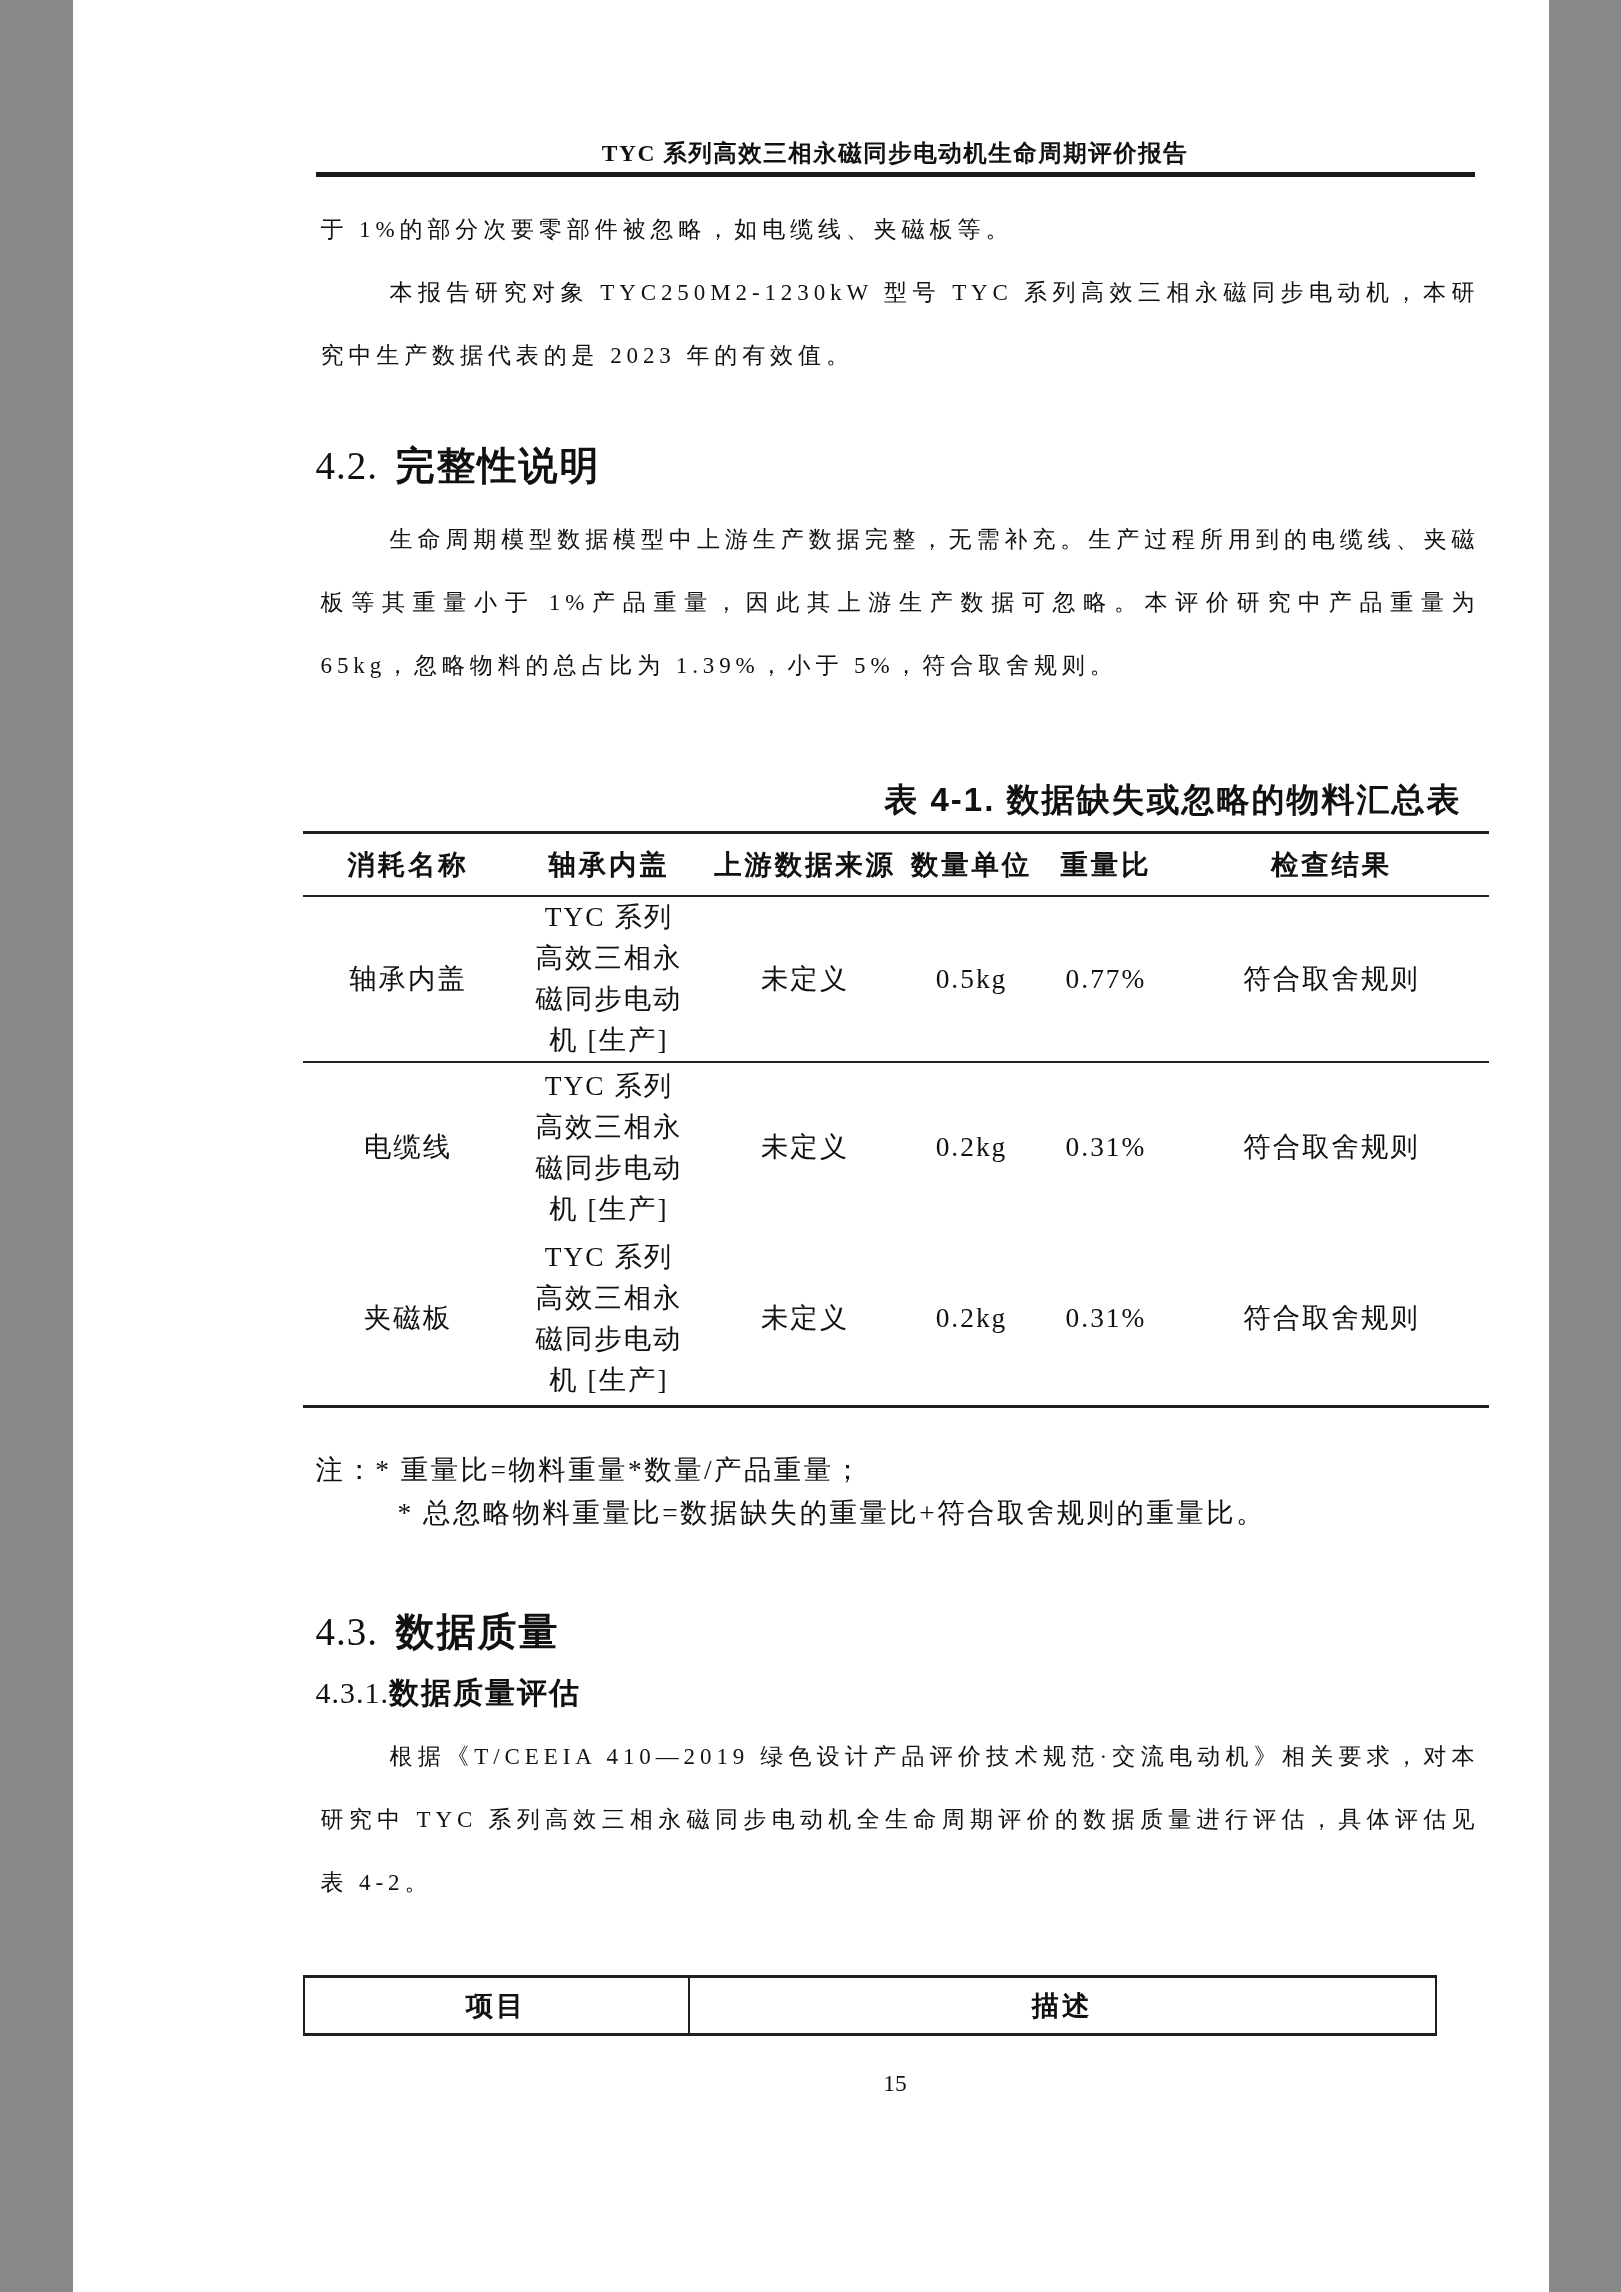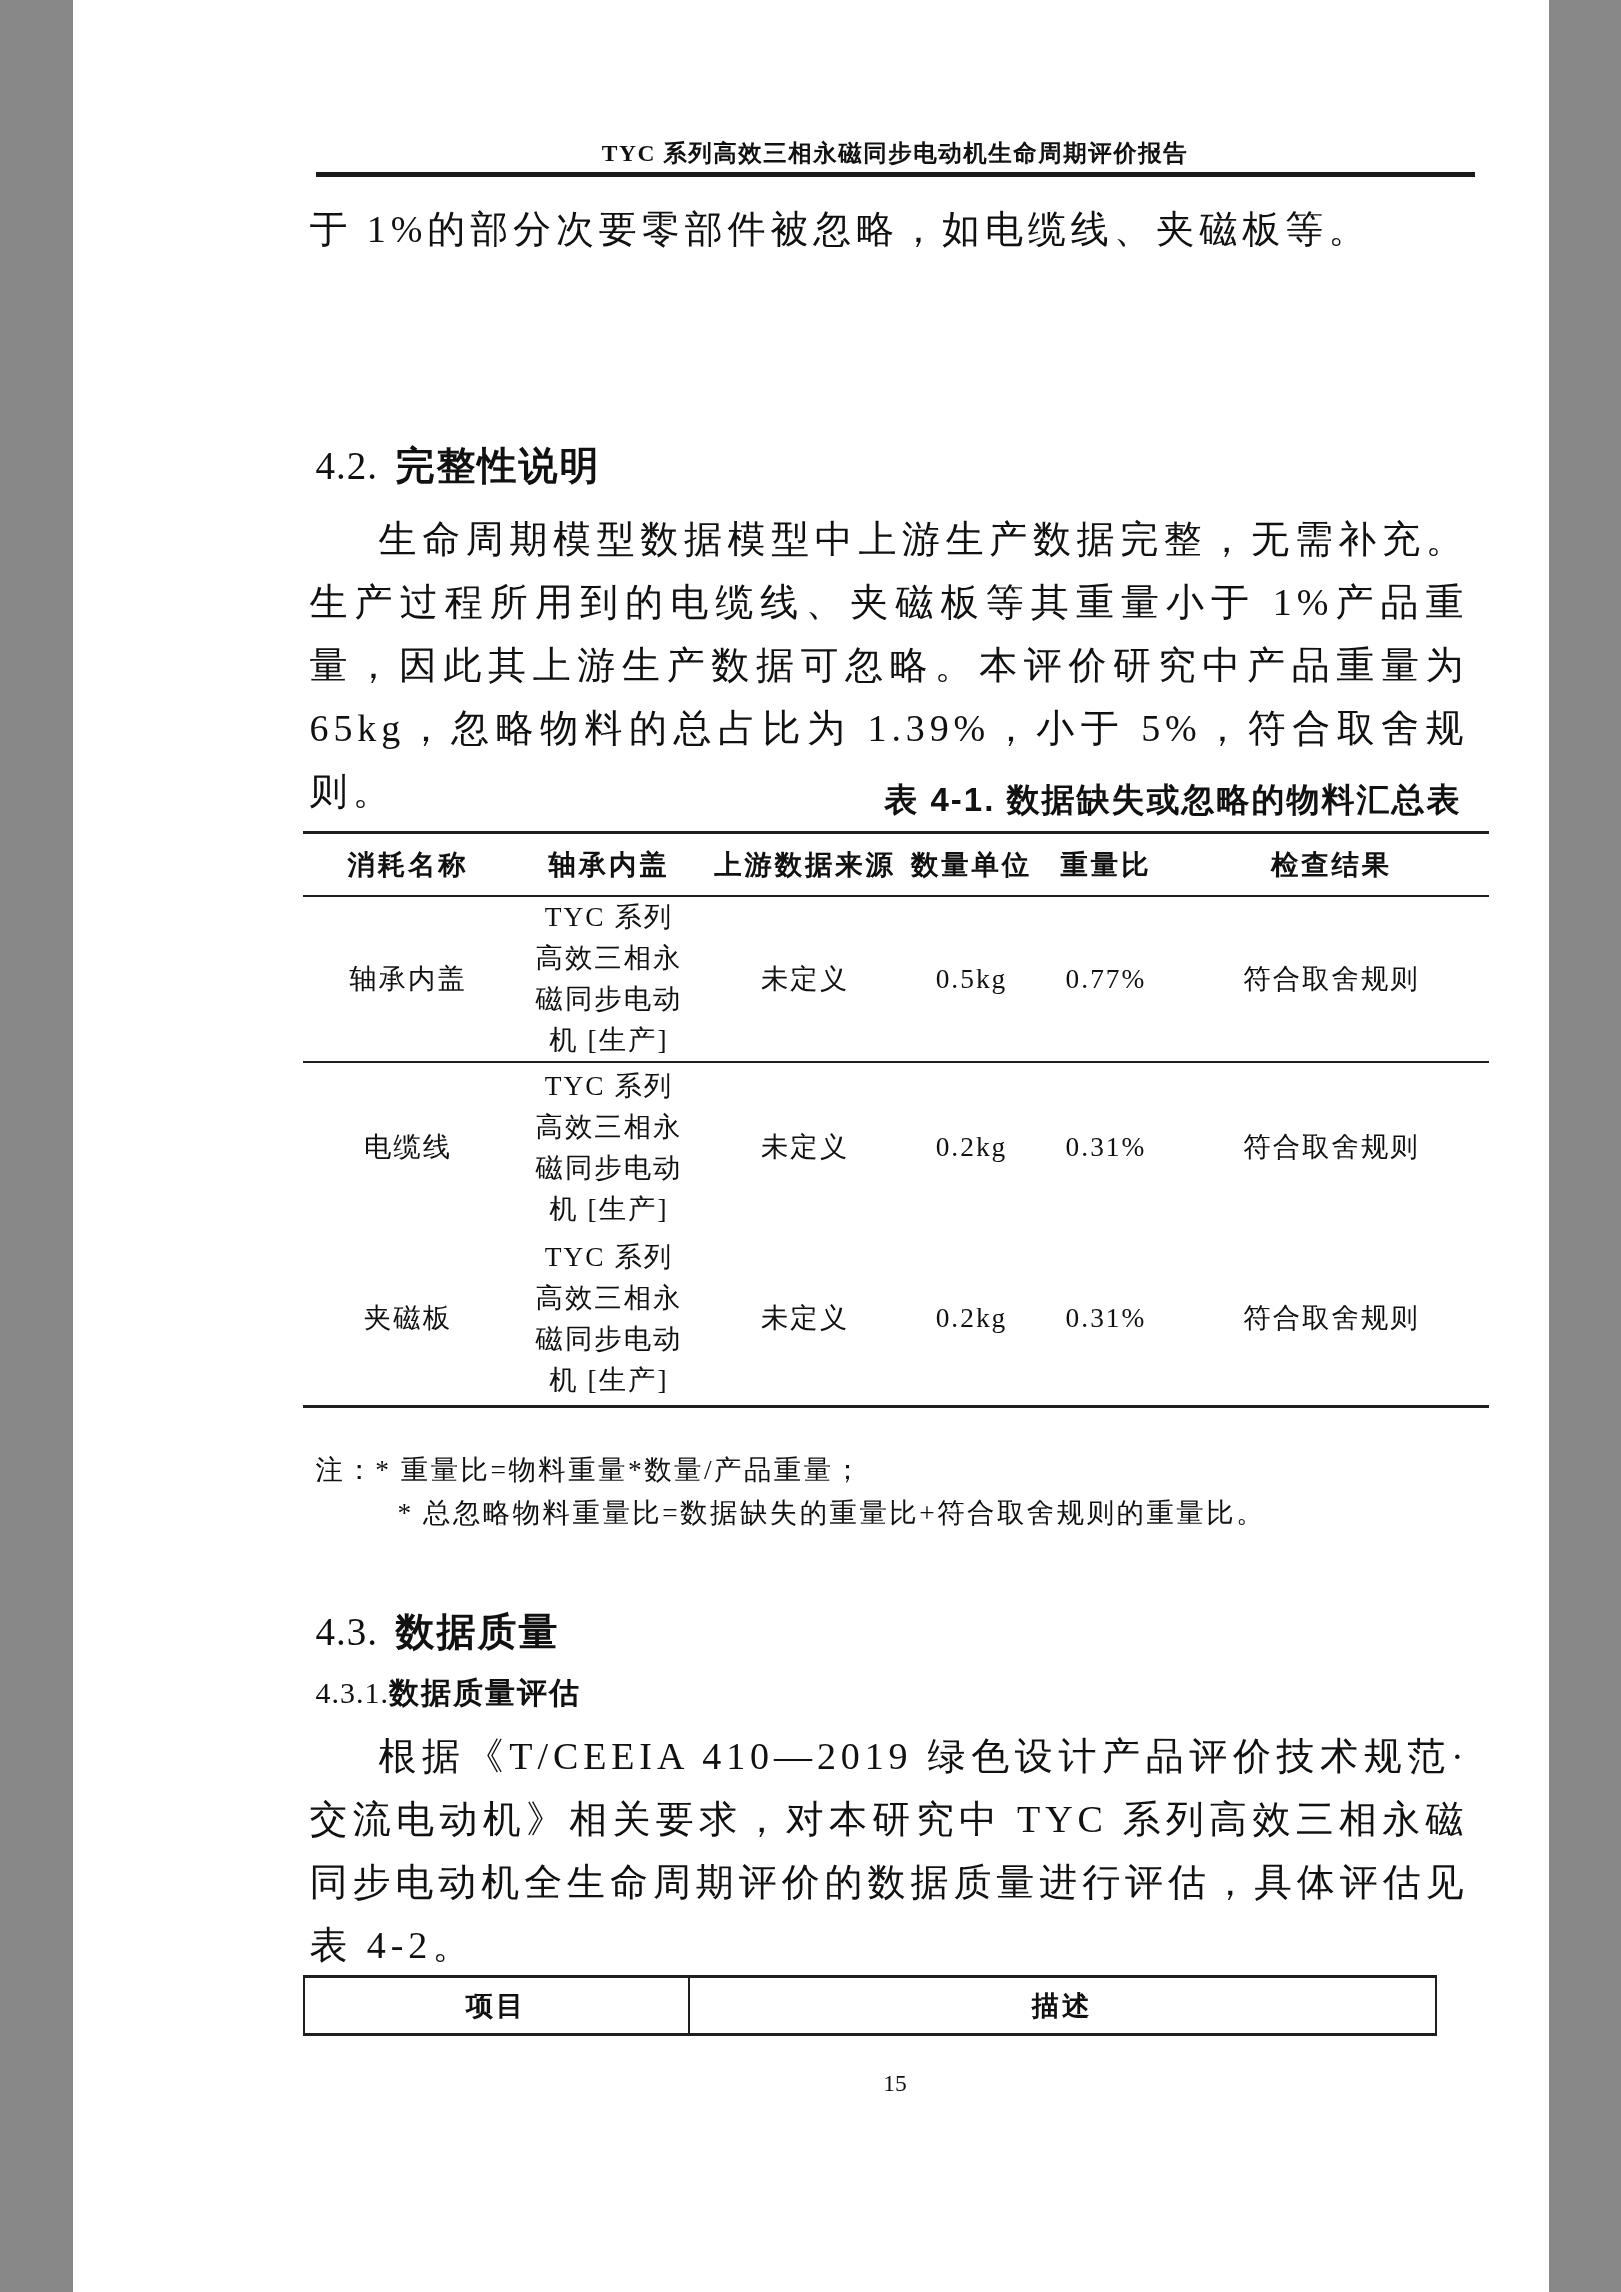--- a/index.html
+++ b/index.html
@@ -21,22 +21,22 @@
     font-size:23.5px;line-height:29px;
     font-weight:600;letter-spacing:1.5px;
   }
   .header-rule{
     left:243px;width:1159px;top:172px;height:4.9px;
     background:#1a1a1a;
   }
 
   
   .para{
-    left:237px;width:1159px;
-    font-size:38px;line-height:63px;
+    left:248px;width:1159px;
+    font-size:23px;line-height:63px;
     letter-spacing:4.9px;
     text-align:justify;
     text-align-last:left;
   }
   .indent{text-indent:69px;}
 
   
   .sec-heading{left:243px;}
   .sec-heading .h-num{
     font-family:"Liberation Serif","DejaVu Serif",serif;
@@ -117,20 +117,21 @@
 </head>
 <body>
 
 <div class="page">
 
   <div class="abs page-header">TYC 系列高效三相永磁同步电动机生命周期评价报告</div>
   <div class="abs header-rule"></div>
 
   <div class="abs para" style="top:198px;">于 1%的部分次要零部件被忽略，如电缆线、夹磁板等。</div>
 
+  <div class="abs para indent" style="top:261px;">本报告研究对象 TYC250M2-1230kW 型号 TYC 系列高效三相永磁同步电动机，本研究中生产数据代表的是 2023 年的有效值。</div>
 
   <div class="abs sec-heading" style="top:439px;">
     <span class="h-num">4.2.</span><span class="h-title">完整性说明</span>
   </div>
 
   <div class="abs para indent" style="top:508px;">生命周期模型数据模型中上游生产数据完整，无需补充。生产过程所用到的电缆线、夹磁板等其重量小于 1%产品重量，因此其上游生产数据可忽略。本评价研究中产品重量为 65kg，忽略物料的总占比为 1.39%，小于 5%，符合取舍规则。</div>
 
   <div class="abs table-caption" style="top:778px;">表 4-1. 数据缺失或忽略的物料汇总表</div>
 
   <table class="abs t1">

